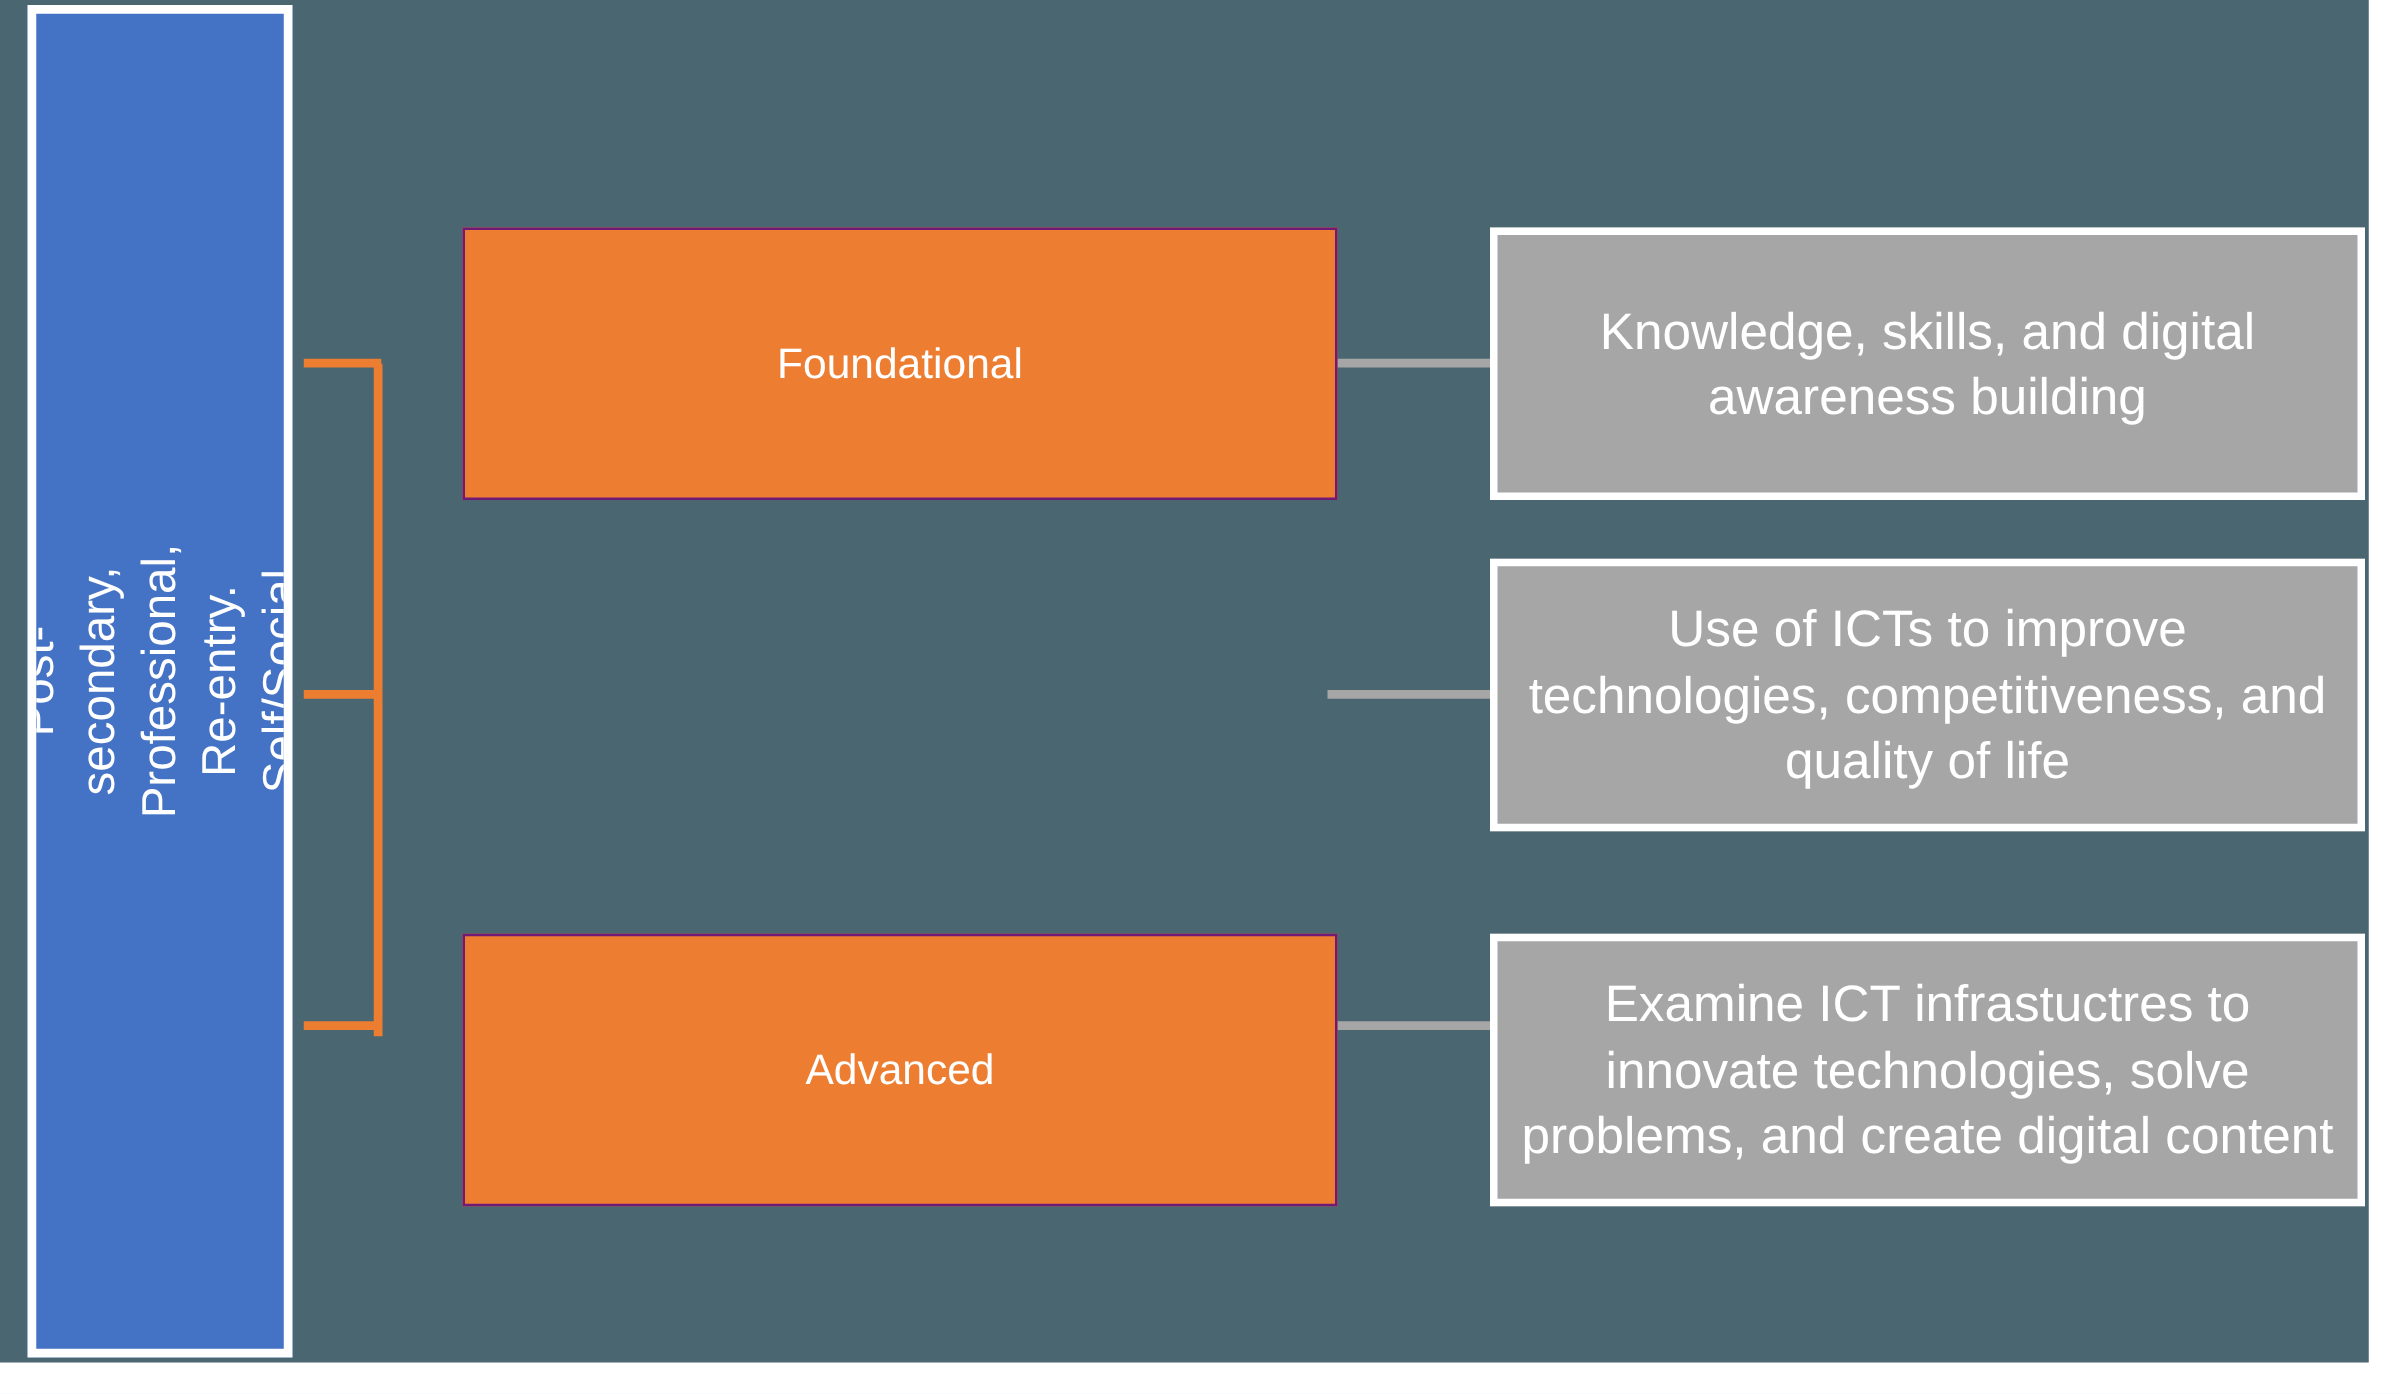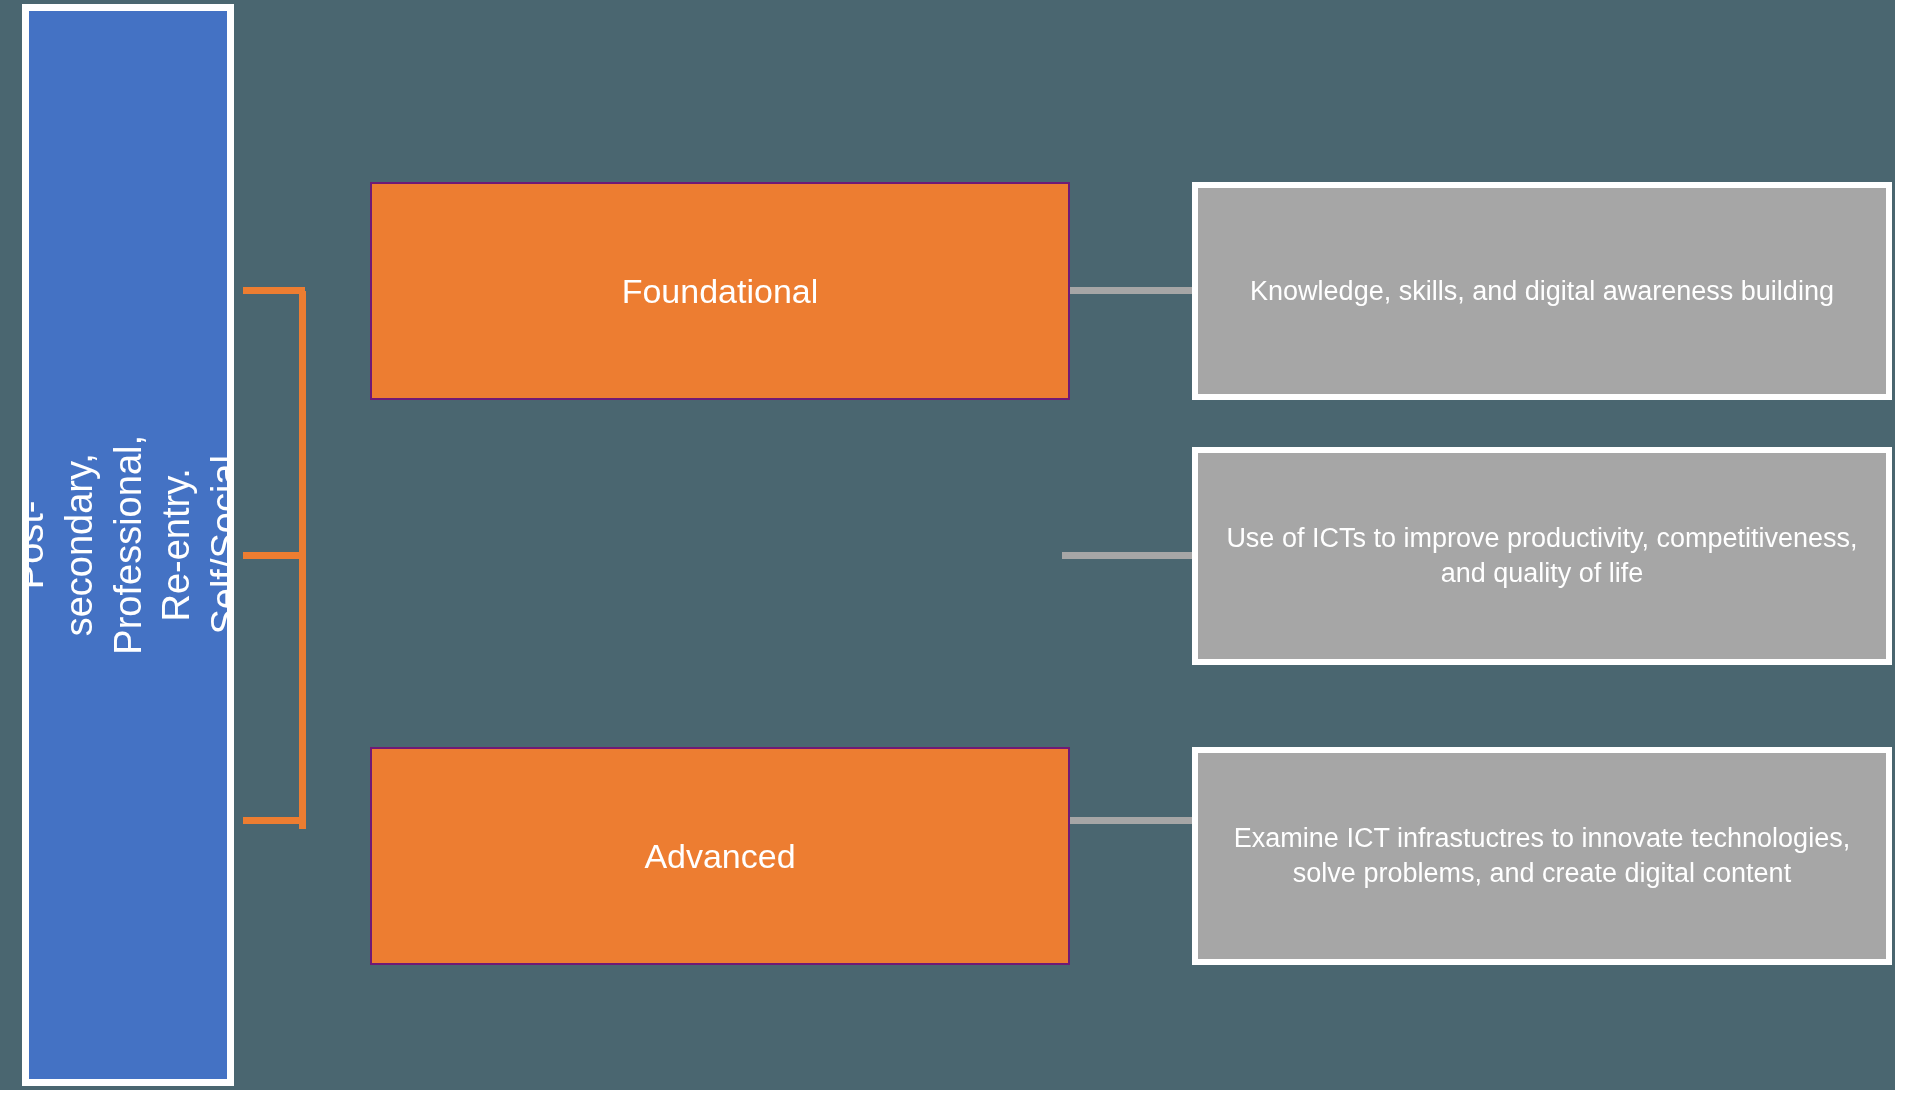--- a/index.html
+++ b/index.html
@@ -107,21 +107,21 @@
     left: 1192px;
     width: 700px;
     background: #A6A6A6;
     border: 6px solid #ffffff;
     box-sizing: border-box;
     display: flex;
     align-items: center;
     justify-content: center;
     text-align: center;
     color: #ffffff;
-    font-size: 27px;
+    font-size: 41px;
     line-height: 1.28;
     padding: 0 16px;
     font-family: "Liberation Sans", sans-serif;
   }
 
   .r1 { top: 182px;  height: 218px; }
   .r2 { top: 447px;  height: 218px; }
   .r3 { top: 747px;  height: 218px; }
 
   .gline1 { top: 287px; }
@@ -151,16 +151,16 @@
   <div class="conn conn-stub branch3"></div>
 
   <div class="gconn gline1"></div>
   <div class="gconn gline2"></div>
   <div class="gconn gline3"></div>
 
   <div class="level-box r1">Foundational</div>
   <div class="level-box r3">Advanced</div>
 
   <div class="desc-box r1">Knowledge, skills, and digital awareness building</div>
-  <div class="desc-box r2">Use of ICTs to improve productivity, competitiveness, and quality of life</div>
+  <div class="desc-box r2">Use of ICTs to improve technologies, competitiveness, and quality of life</div>
   <div class="desc-box r3">Examine ICT infrastuctres to innovate technologies, solve problems, and create digital content</div>
 
 </div>
 
 </body></html>

